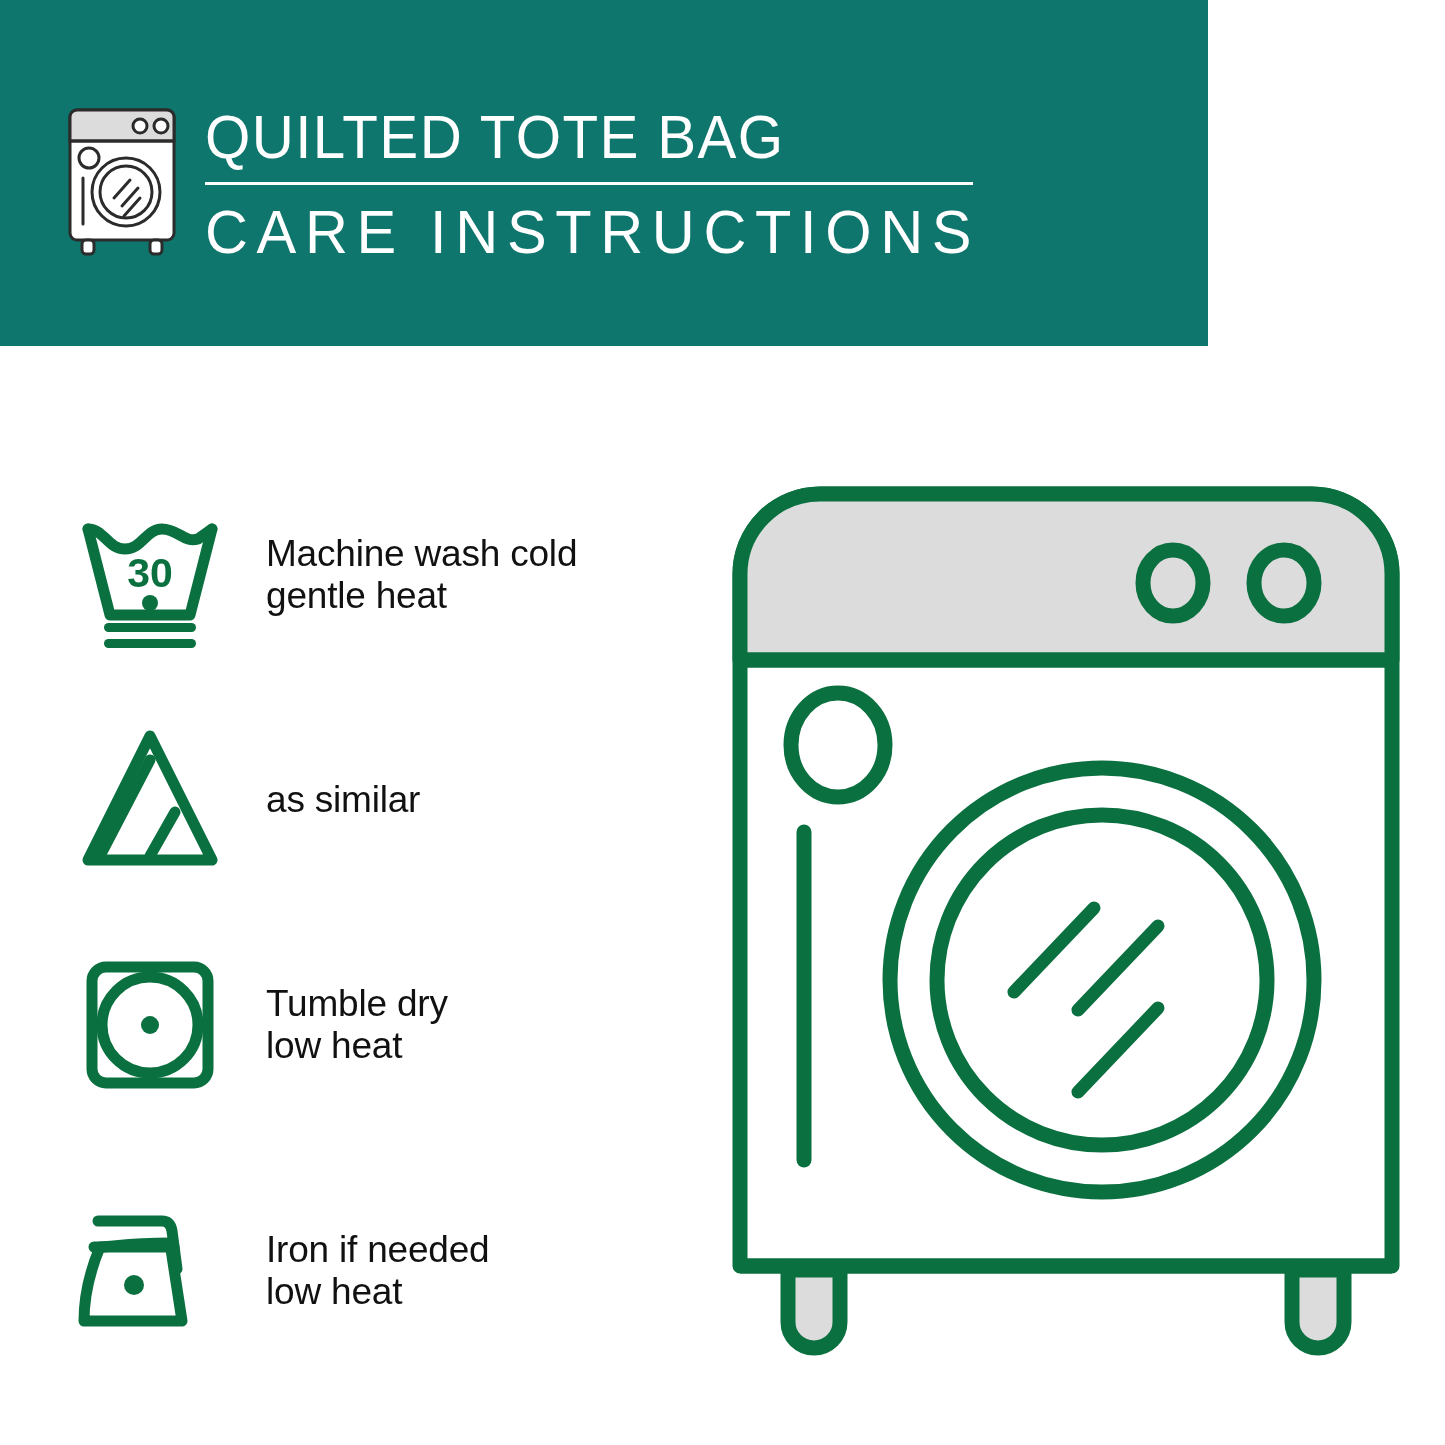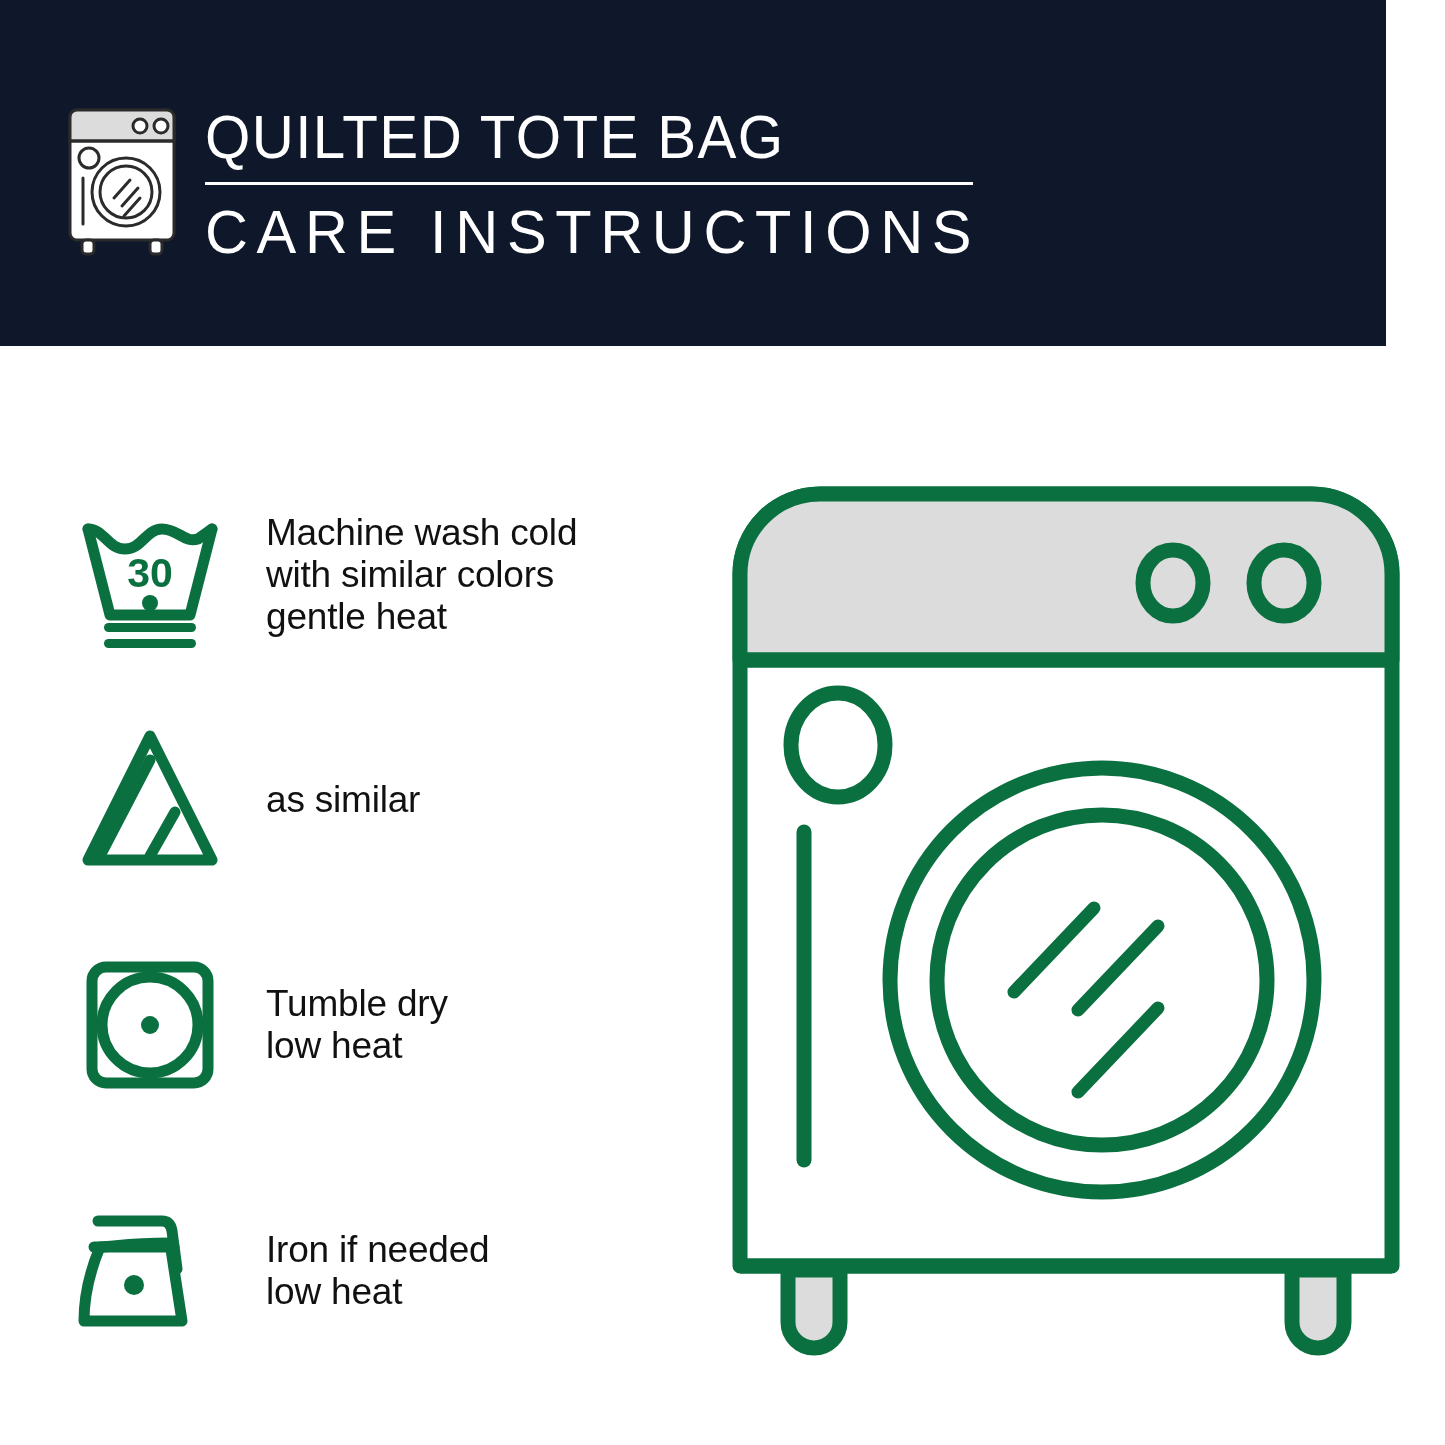--- a/index.html
+++ b/index.html
@@ -17,23 +17,23 @@
     height: 1445px;
     background: #ffffff;
     overflow: hidden;
   }
 
   
   .header-band {
     position: absolute;
     left: 0;
     top: 0;
-    width: 1386px;
+    width: 1208px;
     height: 346px;
-    background: #0f172a;
+    background: #0f766e;
   }
 
   .header-logo {
     position: absolute;
     left: 62px;
     top: 104px;
     width: 120px;
     height: 152px;
   }
 
@@ -179,21 +179,20 @@
             <path d="M18 34 C34 34 38 54 55 54 C72 54 76 34 92 34 C108 34 114 48 128 44 L142 34"></path>
           </g>
           <text x="80" y="92" text-anchor="middle" font-family="Liberation Sans, sans-serif" font-size="41" font-weight="700" fill="#0B7040">30</text>
           <circle cx="80" cy="108" r="8" fill="#0B7040"></circle>
           <rect x="34" y="128" width="92" height="9" rx="4.5" fill="#0B7040"></rect>
           <rect x="34" y="144" width="92" height="9" rx="4.5" fill="#0B7040"></rect>
         </svg>
       </div>
       <div class="care-text">
         <span class="line">Machine wash cold</span>
-        <span class="line">with similar colors</span>
         <span class="line">gentle heat</span>
       </div>
     </div>
 
     <div class="care-row r1">
       <div class="care-symbol">
         <svg viewBox="0 0 160 160" width="160" height="160" aria-hidden="true">
           <g fill="none" stroke="#0B7040" stroke-width="11" stroke-linecap="round" stroke-linejoin="round">
             <path d="M80 16 L142 140 L18 140 Z"></path>
             <line x1="80" y1="40" x2="30" y2="136"></line>

